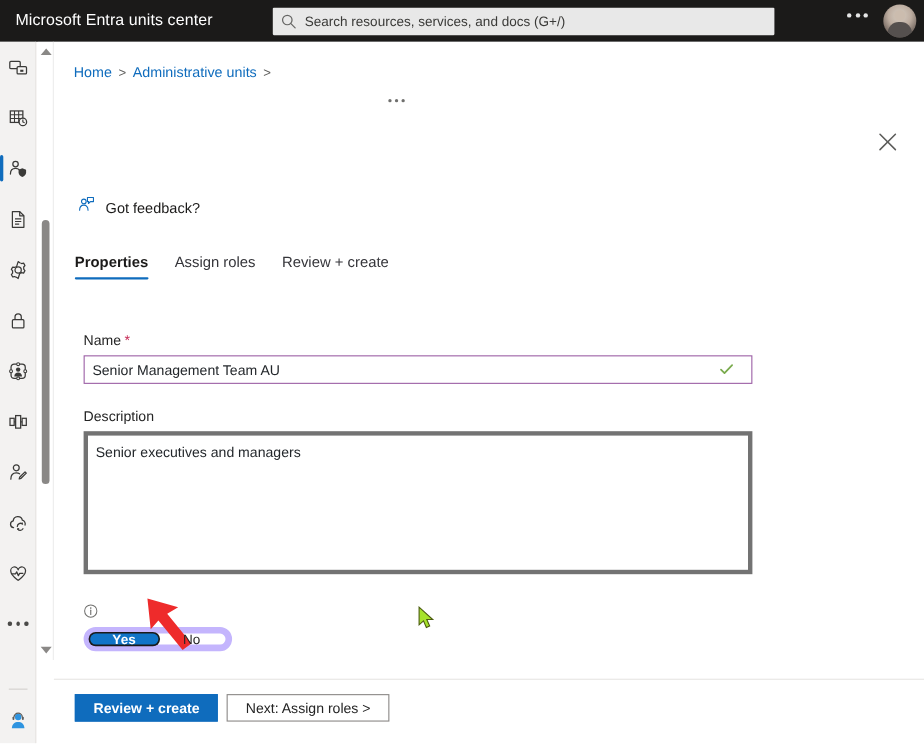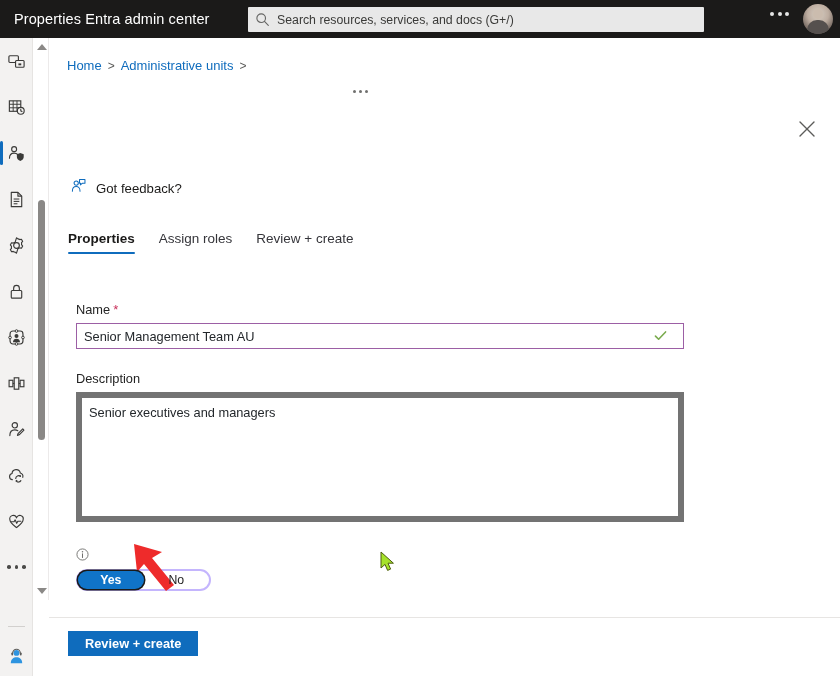--- a/index.html
+++ b/index.html
@@ -186,39 +186,39 @@
     padding: 0 28px 0 7px;
     outline: none;
   }
   .name-check {
     position: absolute; right: 8px; top: 5px;
     width: 15px; height: 15px; pointer-events: none;
   }
   .desc-label { margin-top: 22px; }
   .desc-input {
     width: 608px; height: 130px;
-    border: 6px solid #737373;
+    border: 4px solid #737373;
     background: #ffffff;
     font-family: "Liberation Sans", sans-serif;
     font-size: 12.8px; color: #23272b;
     padding: 6px 7px;
     resize: none; outline: none; line-height: 1.4;
   }
   .toggle-label {
     margin-top: 22px; font-size: 12.8px; color: #242424;
     display: flex; align-items: center; gap: 7px;
   }
   .info-ico { width: 13px; height: 13px; display: block; cursor: pointer; }
 
   
   .seg {
     margin-top: 8px;
     display: flex; align-items: center;
     width: 135px; height: 22px;
-    border: 2px solid #c4b5fd;
+    border: 6px solid #c4b5fd;
     border-radius: 11px;
     background: #ffffff;
     overflow: visible;
     position: relative;
   }
   .seg-opt {
     flex: 1; height: 100%;
     display: flex; align-items: center; justify-content: center;
     font-size: 12.3px; color: #242424; cursor: pointer;
     border-radius: 11px;
@@ -256,21 +256,21 @@
   
   .red-arrow { position: absolute; left: 128px; top: 538px; pointer-events: none; }
   .cursor { position: absolute; left: 380px; top: 551px; pointer-events: none; }
 </style>
 </head>
 <body>
 
 <div id="app">
 
   <div class="topbar">
-    <div class="brand">Properties Entra admin center</div>
+    <div class="brand">Microsoft Entra units center</div>
 
     <div class="searchbox">
       <span class="search-ico">
         <svg viewBox="0 0 16 16" width="15" height="15">
           <circle cx="6.6" cy="6.6" r="4.6" fill="none" stroke="#3a3a38" stroke-width="1.2"></circle>
           <line x1="10.1" y1="10.1" x2="14.2" y2="14.2" stroke="#3a3a38" stroke-width="1.2" stroke-linecap="round"></line>
         </svg>
       </span>
       <span class="search-ph">Search resources, services, and docs (G+/)</span>
     </div>
@@ -522,20 +522,21 @@
       <div class="seg">
         <div class="seg-opt on">Yes</div>
         <div class="seg-opt">No</div>
       </div>
     </div>
 
     <div class="footer-rule"></div>
 
     <div class="footer">
       <div class="btn btn-primary">Review + create</div>
+      <div class="btn btn-default">Next: Assign roles &gt;</div>
     </div>
   </div>
 
   <div class="red-arrow">
     <svg width="80" height="60" viewBox="0 0 80 60">
       <path d="M6 6 L34 14 L24 20 L46 47 L38 53 L16 26 L9 34 Z" fill="#ee2b2b"></path>
     </svg>
   </div>
 
   <div class="cursor">

